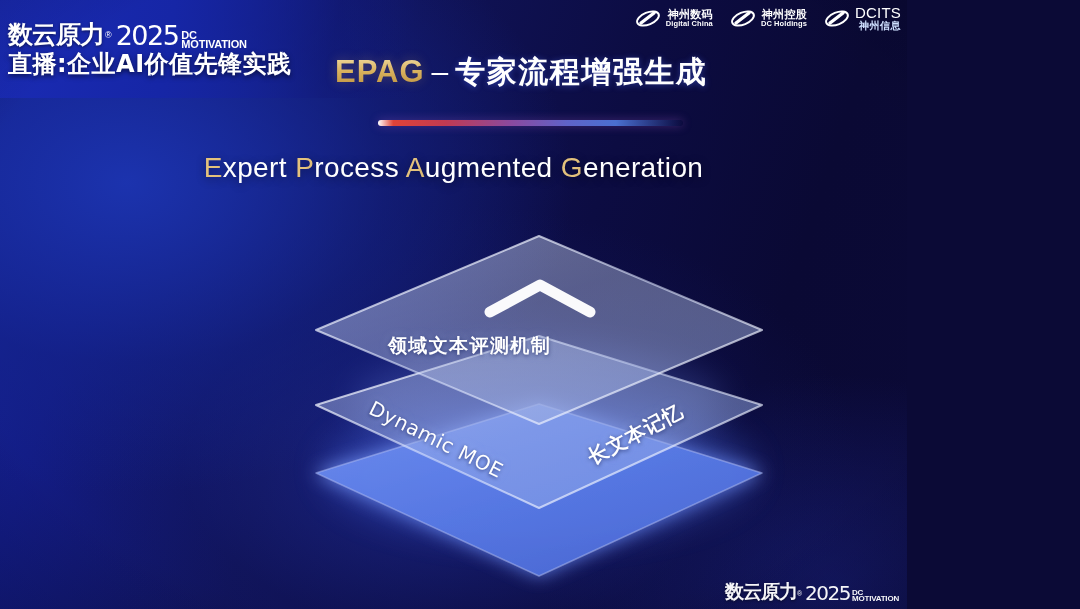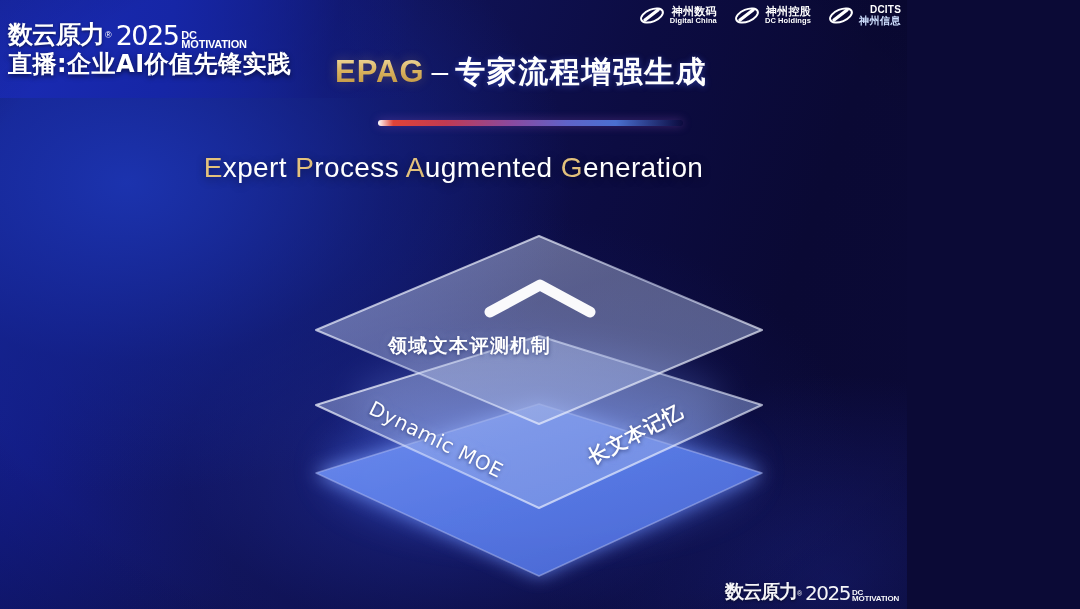--- a/index.html
+++ b/index.html
@@ -40,21 +40,21 @@
     text-shadow:0 2px 5px rgba(0,0,0,.6);}
 
   
   #logos{position:absolute;right:6px;top:5px;display:flex;align-items:center;gap:17px;z-index:6;}
   .logo{display:flex;align-items:center;gap:5px;text-align:right;}
   .logo-mark{width:26px;height:21px;position:relative;flex:none;}
   .logo-txt{display:flex;flex-direction:column;line-height:1.02;}
   .logo-cn{font-size:11px;font-weight:bold;color:#fff;letter-spacing:.3px;white-space:nowrap;
     font-family:"DejaVu Sans","Liberation Sans",sans-serif;}
   .logo-en{font-size:7.5px;font-weight:bold;color:#ffffff;letter-spacing:.1px;white-space:nowrap;}
-  .logo-dcits{font-size:10px;font-weight:bold;color:#fff;letter-spacing:.2px;line-height:1;}
+  .logo-dcits{font-size:15px;font-weight:normal;color:#fff;letter-spacing:.2px;line-height:1;}
   .logo-dcits-cn{font-size:10px;font-weight:bold;color:#cfe0ff;letter-spacing:.5px;line-height:1.1;}
 
   
   #maintitle{position:absolute;left:335px;top:52px;z-index:6;white-space:nowrap;}
   .epag{font-size:31px;font-weight:bold;letter-spacing:1px;
     color:#e8c774;
     background:linear-gradient(180deg,#f7e7b4 0%,#d9b25e 52%,#b98f3e 100%);
     -webkit-background-clip:text;background-clip:text;-webkit-text-fill-color:transparent;
     text-shadow:0 0 12px rgba(215,170,80,.3);}
   .dash{font-size:30px;color:#ffffff;font-weight:500;margin:0 7px;}

